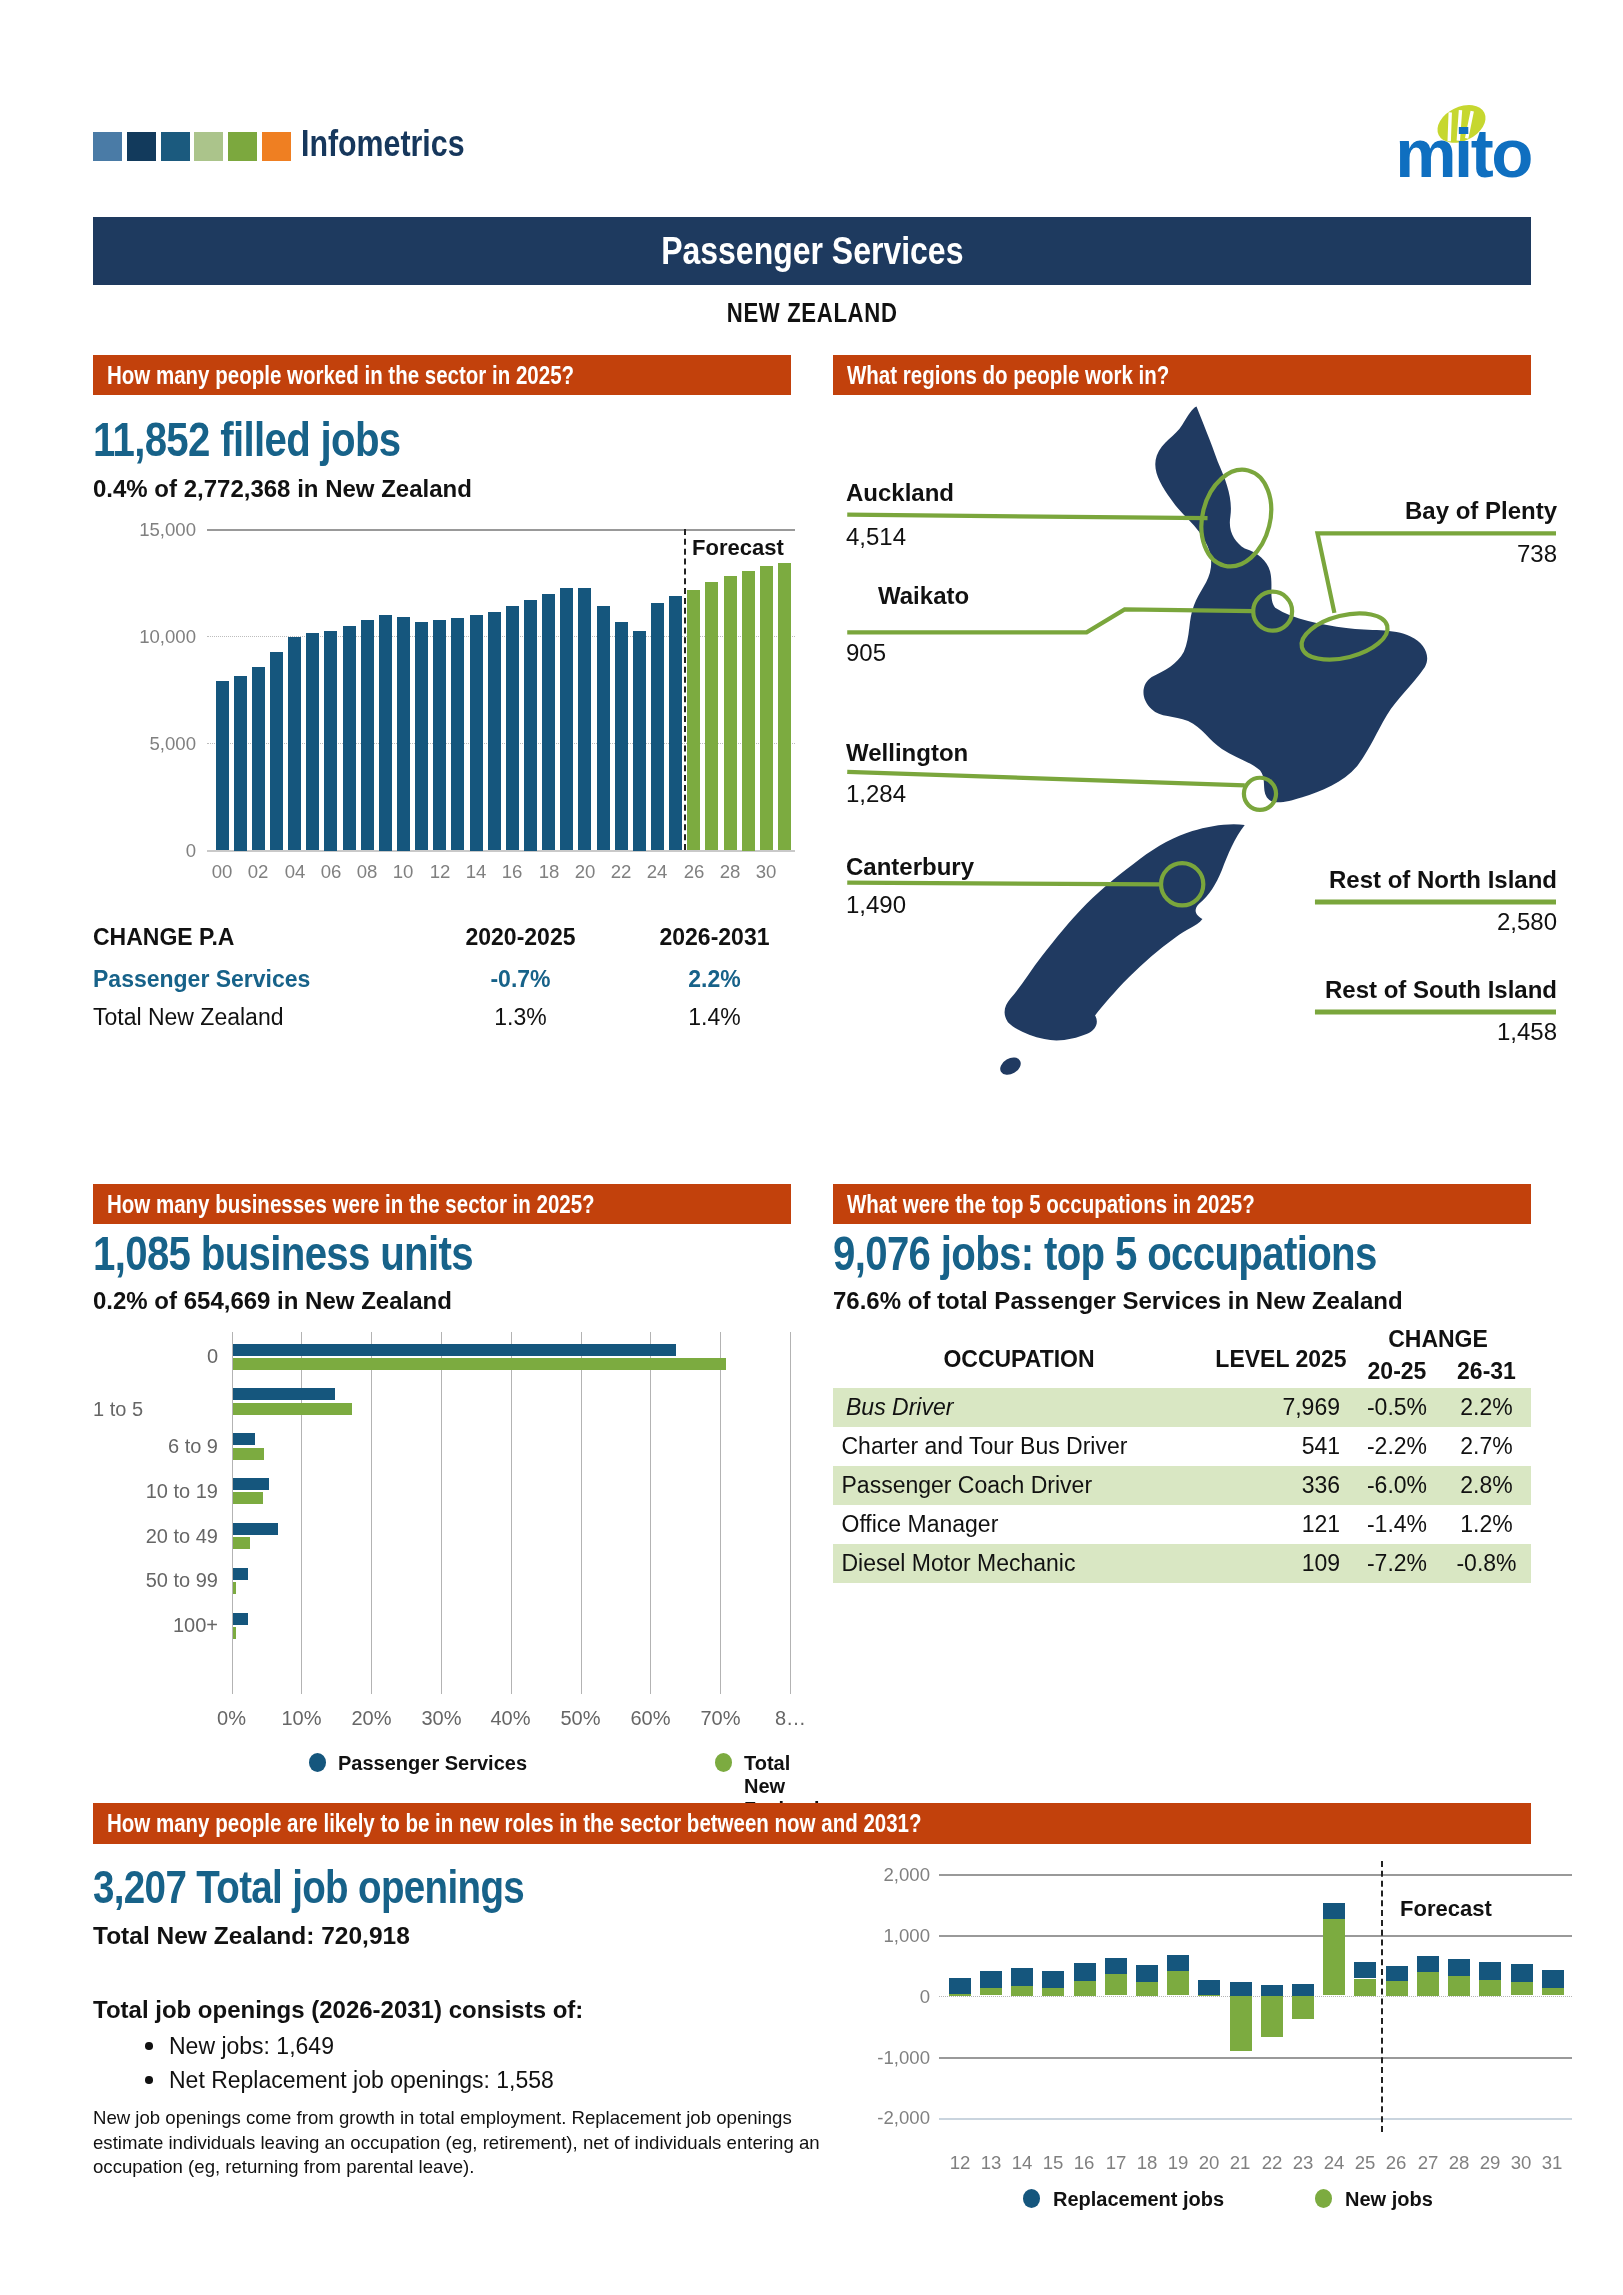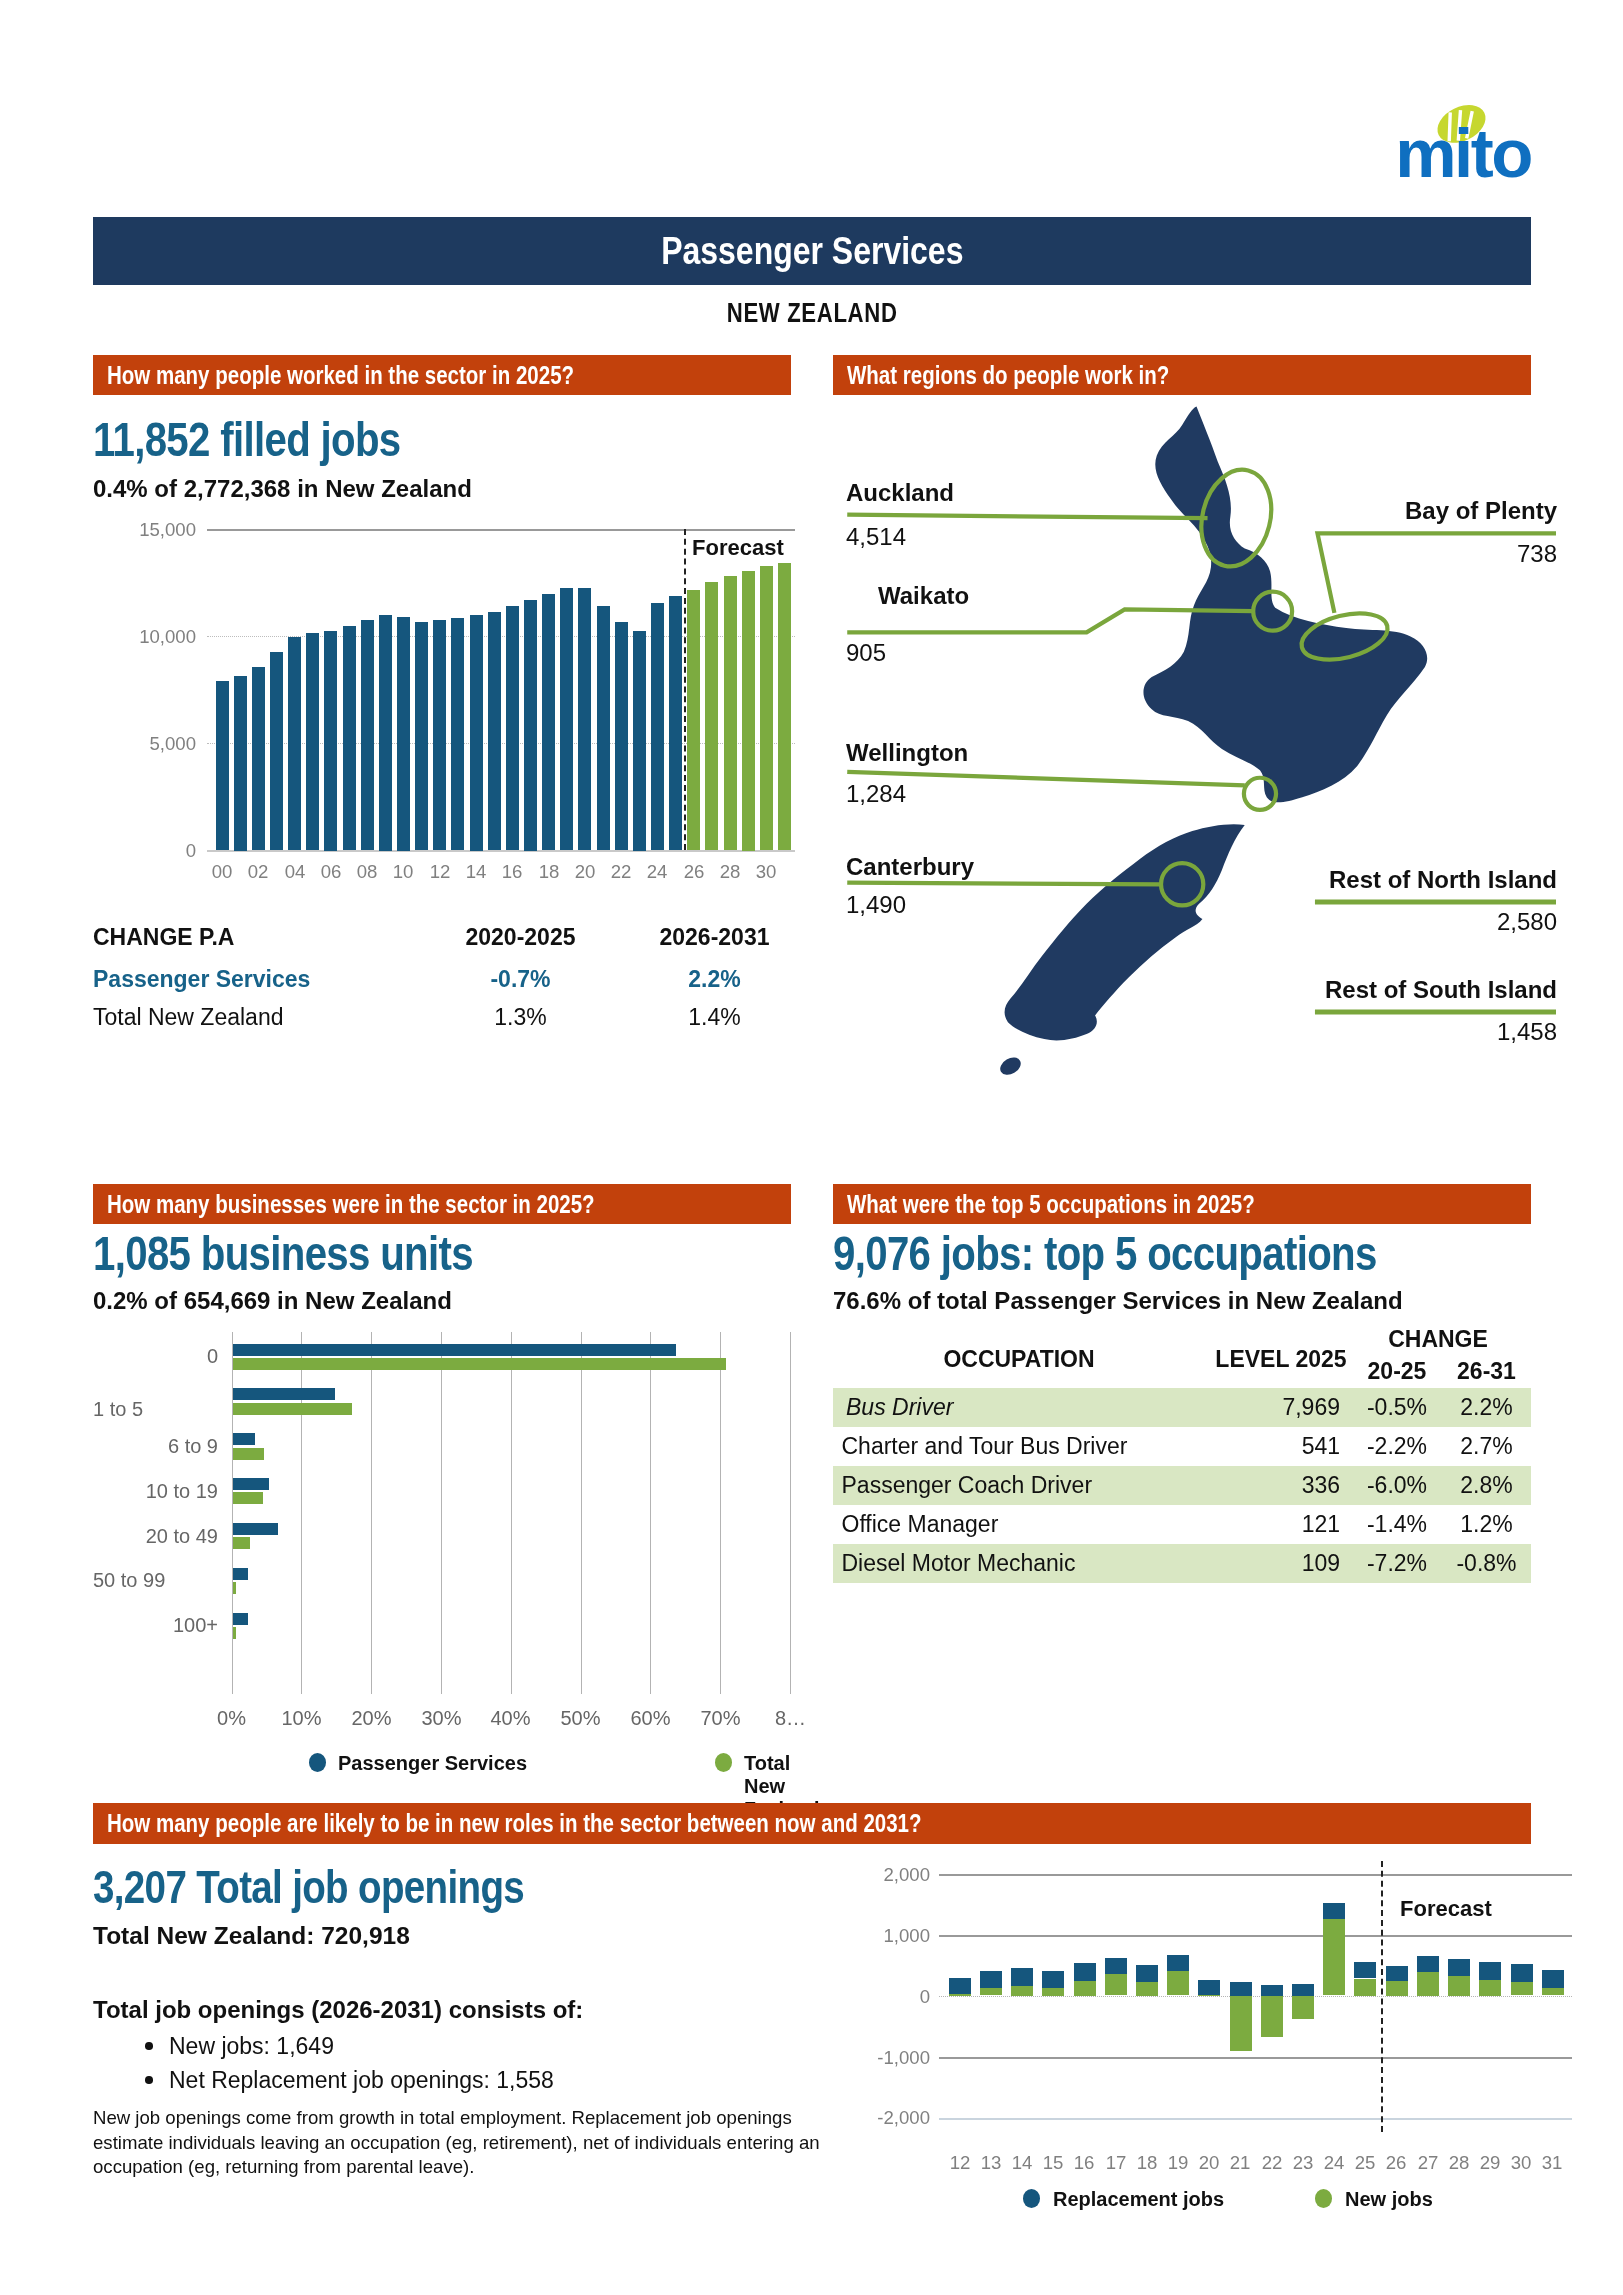--- a/index.html
+++ b/index.html
@@ -25,20 +25,31 @@
   .region-val{font-size:24px;color:#111;}
   .r-align{text-align:right;}
   .forecast-lab{position:absolute;font-weight:bold;font-size:22px;color:#111;}
   .dash-v{position:absolute;width:0;border-left:2.5px dashed #222;}
 </style>
 </head>
 <body>
 
 <div id="page">
 
+  <div class="abs" style="left:93px;top:130px;width:592px;height:68px;">
+    <div id="info-squares" class="abs" style="left:0;top:1.7px;height:30px;">
+        <div style="position:absolute;left:0px;top:0;width:29px;height:29px;background:#4a7ba6;"></div>
+        <div style="position:absolute;left:34px;top:0;width:29px;height:29px;background:#123a5c;"></div>
+        <div style="position:absolute;left:68px;top:0;width:29px;height:29px;background:#1b5a7e;"></div>
+        <div style="position:absolute;left:101px;top:0;width:29px;height:29px;background:#abc48b;"></div>
+        <div style="position:absolute;left:135px;top:0;width:29px;height:29px;background:#7ca83e;"></div>
+        <div style="position:absolute;left:169px;top:0;width:29px;height:29px;background:#ef7f22;"></div>
+      </div>
+    <div class="abs" style="left:208px;top:-6.8px;font-size:37px;font-weight:bold;color:#16375c;"><span class="cond">Infometrics</span></div>
+  </div>
 
   <div class="abs" style="left:1353px;top:100px;width:220px;height:101px;">
     <svg class="abs" style="left:66px;top:-10px;" width="85" height="61" viewBox="0 0 100 72">
       <g transform="rotate(-26 50 40)">
         <ellipse cx="50" cy="40" rx="30" ry="20" fill="#c6d72f"></ellipse>
         <path d="M28,52 L44,22 M38,56 L56,25 M48,58 L68,32" stroke="#ffffff" stroke-width="4" fill="none"></path>
       </g>
     </svg>
     <div class="abs" style="left:0;top:13.5px;width:220px;text-align:center;font-size:69px;font-weight:bold;color:#0f6fc0;letter-spacing:-2.5px;">mito</div>
   </div>
@@ -197,21 +208,21 @@
       <div class="bar" style="left:140px;top:78px;width:119px;height:12px;background:#7cab40;"></div>
       <div class="cat-lab" style="position:absolute;left:0px;top:110px;width:125px;text-align:right;">6 to 9</div>
       <div class="bar" style="left:140px;top:108px;width:22px;height:12px;background:#15567d;"></div>
       <div class="bar" style="left:140px;top:123px;width:31px;height:12px;background:#7cab40;"></div>
       <div class="cat-lab" style="position:absolute;left:0px;top:155px;width:125px;text-align:right;">10 to 19</div>
       <div class="bar" style="left:140px;top:153px;width:36px;height:12px;background:#15567d;"></div>
       <div class="bar" style="left:140px;top:167px;width:30px;height:12px;background:#7cab40;"></div>
       <div class="cat-lab" style="position:absolute;left:0px;top:200px;width:125px;text-align:right;">20 to 49</div>
       <div class="bar" style="left:140px;top:198px;width:45px;height:12px;background:#15567d;"></div>
       <div class="bar" style="left:140px;top:212px;width:16.7px;height:12px;background:#7cab40;"></div>
-      <div class="cat-lab" style="position:absolute;left:0px;top:244px;width:125px;">50 to 99</div>
+      <div class="cat-lab" style="position:absolute;left:0px;top:244px;width:125px;text-align:right;">50 to 99</div>
       <div class="bar" style="left:140px;top:243px;width:14.7px;height:12px;background:#15567d;"></div>
       <div class="bar" style="left:140px;top:257px;width:2.8px;height:12px;background:#7cab40;"></div>
       <div class="cat-lab" style="position:absolute;left:0px;top:289px;width:125px;text-align:right;">100+</div>
       <div class="bar" style="left:140px;top:288px;width:14.7px;height:12px;background:#15567d;"></div>
       <div class="bar" style="left:140px;top:302px;width:2.8px;height:12px;background:#7cab40;"></div>
       <div class="leg-dot" style="left:216px;top:428px;background:#15567d;"></div>
       <div class="leg-txt" style="left:245px;top:427px;">Passenger Services</div>
       <div class="leg-dot" style="left:622px;top:428px;background:#7cab40;"></div>
       <div class="leg-txt" style="left:651px;top:427px;">Total New Zealand</div>
     </div>

